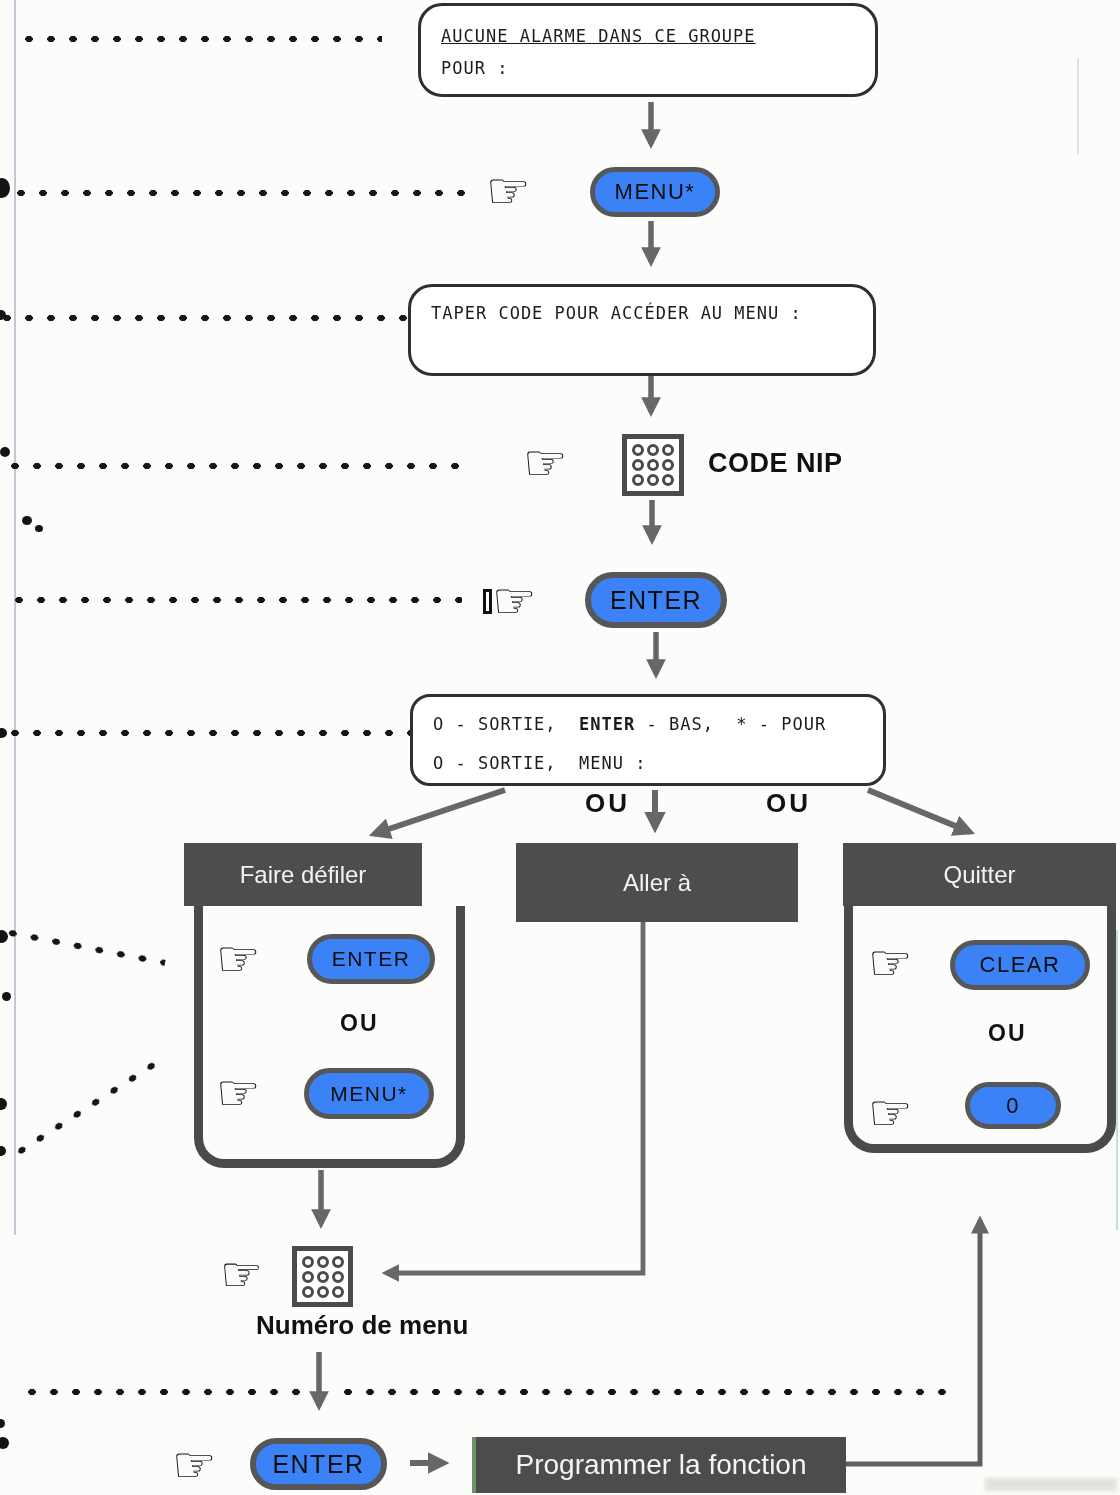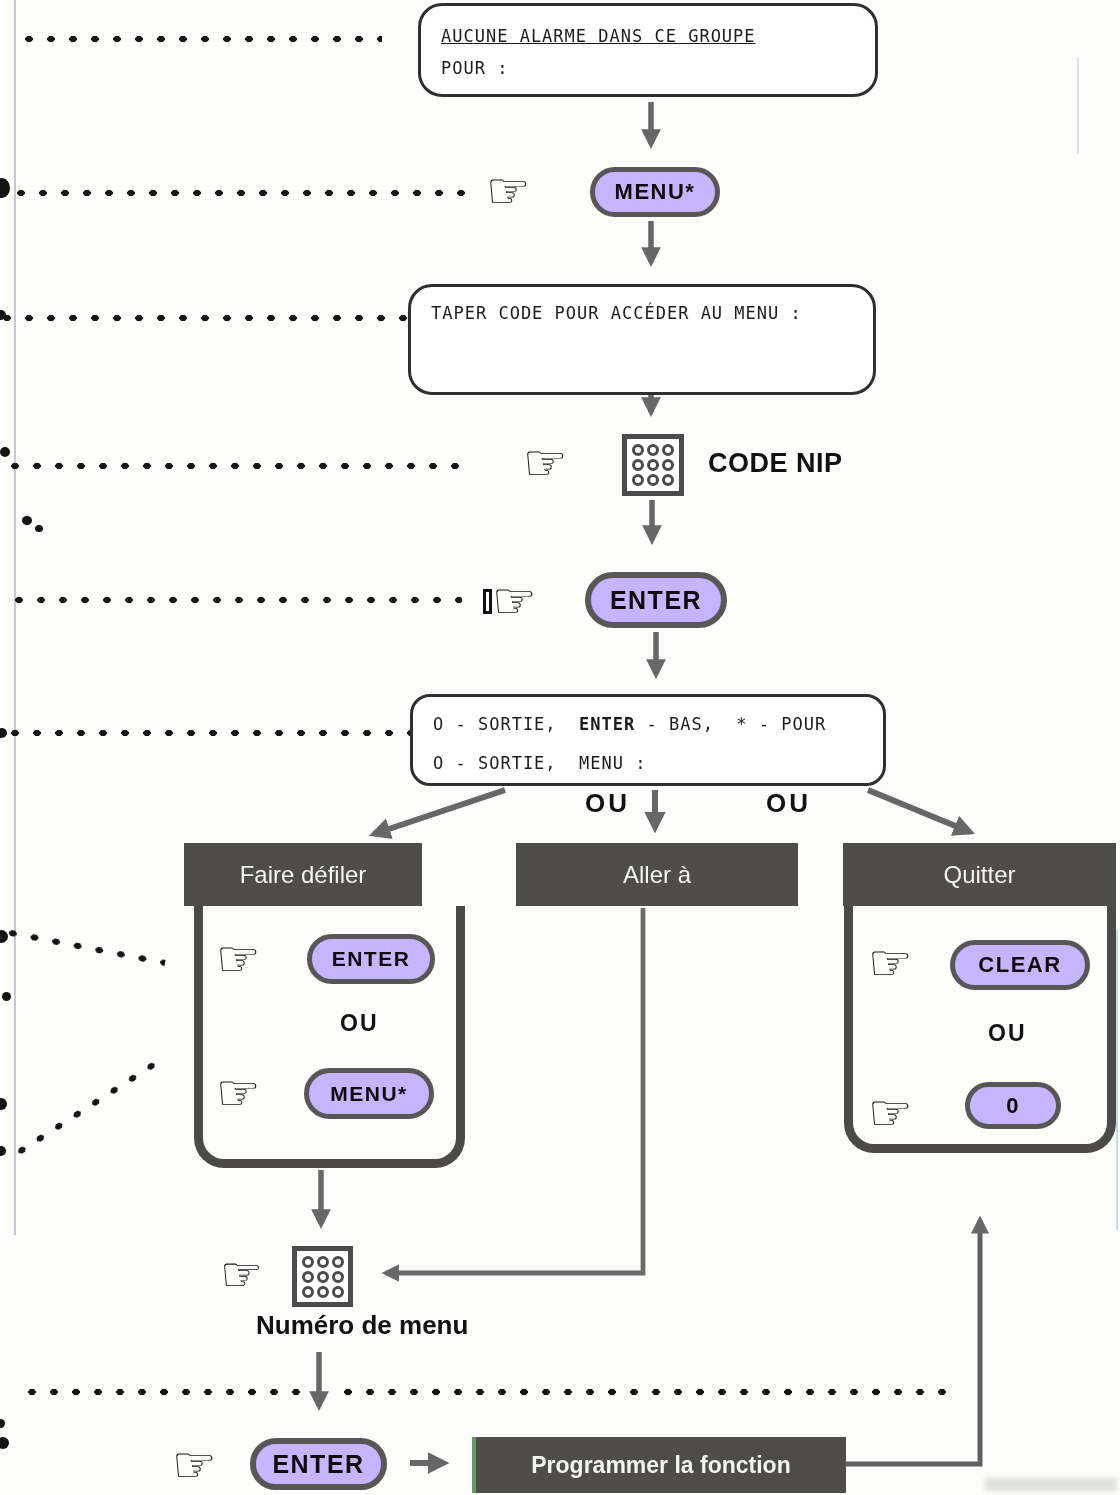--- a/index.html
+++ b/index.html
@@ -22,23 +22,23 @@
   
   .disp{
     position:absolute;background:#fff;border:3px solid #2f2f2f;border-radius:24px;
     font-family:"DejaVu Sans Mono","Liberation Mono",monospace;
     font-size:17px;letter-spacing:1px;color:#1c1c1c;box-sizing:border-box;
   }
   .disp .ln{position:absolute;left:20px;white-space:pre;}
   .disp b{font-weight:bold;}
   
   .pill{
-    position:absolute;border:5px solid #575757;border-radius:999px;background:#c4b5fd;
+    position:absolute;border:5px solid #575757;border-radius:999px;background:#3b82f6;
     display:flex;align-items:center;justify-content:center;box-sizing:border-box;
-    font-weight:bold;color:#0d0d0d;font-size:22px;letter-spacing:1.5px;
+    font-weight:normal;color:#0d0d0d;font-size:22px;letter-spacing:1.5px;
   }
   .pill.big{border-width:6px;font-size:25px;}
   
   .hand{
     position:absolute;font-family:"DejaVu Sans",sans-serif;
     font-size:50px;line-height:1;color:#111;user-select:none;
   }
   .cuff{position:absolute;width:9px;height:25px;border:3px solid #111;background:#fff;box-sizing:border-box;}
   
   .keypad{
@@ -51,23 +51,22 @@
   .hdr{
     position:absolute;background:#4f4d4b;color:#f3f3f2;display:flex;align-items:center;
     justify-content:center;font-size:24px;box-sizing:border-box;
   }
   .bodybox{
     position:absolute;border:9px solid #4b4a48;border-top:none;
     border-radius:0 0 30px 30px;background:transparent;box-sizing:border-box;
   }
   .progbox{
     position:absolute;background:#4e4c4a;color:#f4f4f3;display:flex;align-items:center;
-    justify-content:center;font-size:23px;box-sizing:border-box;
+    justify-content:center;font-size:28px;box-sizing:border-box;
     border-left:4px solid rgba(115,175,115,.75);
-    font-weight:bold;
   }
   .ou{position:absolute;font-weight:bold;font-size:26px;letter-spacing:3px;color:#111;}
   .ou.small{font-size:23px;letter-spacing:2px;}
   .biglabel{position:absolute;font-weight:bold;color:#111;}
   svg.wires{position:absolute;left:0;top:0;pointer-events:none;}
 </style>
 </head>
 <body>
 
 <div id="canvas">
@@ -122,21 +121,21 @@
   <div class="dots" style="left:341px;top:1386px;width:612px;"></div>
 
   <div class="disp" style="left:418px;top:3px;width:460px;height:94px;">
     <span class="ln" style="top:20px;text-decoration:underline;">AUCUNE ALARME DANS CE GROUPE</span>
     <span class="ln" style="top:52px;">POUR :</span>
   </div>
 
   <span class="hand" style="left:486px;top:166px;">☞</span>
   <div class="pill" style="left:590px;top:167px;width:130px;height:50px;">MENU*</div>
 
-  <div class="disp" style="left:408px;top:284px;width:468px;height:111px;">
+  <div class="disp" style="left:408px;top:284px;width:468px;height:92px;">
     <span class="ln" style="top:16px;">TAPER CODE POUR ACCÉDER AU MENU :</span>
   </div>
 
   <span class="hand" style="left:523px;top:438px;">☞</span>
   <div class="keypad" style="left:622px;top:434px;">
     <i></i>
       <i></i>
       <i></i>
       <i></i>
       <i></i>
@@ -153,21 +152,21 @@
 
   <div class="disp" style="left:410px;top:694px;width:476px;height:92px;border-radius:20px;">
     <span class="ln" style="top:17px;"><span>O - SORTIE,  </span><b>ENTER</b><span> - BAS,  * - POUR</span></span>
     <span class="ln" style="top:56px;">O - SORTIE,  MENU :</span>
   </div>
 
   <span class="ou" style="left:585px;top:788px;">OU</span>
   <span class="ou" style="left:766px;top:788px;">OU</span>
 
   <div class="hdr" style="left:184px;top:843px;width:238px;height:63px;">Faire défiler</div>
-  <div class="hdr" style="left:516px;top:843px;width:282px;height:63px;">Aller à</div>
+  <div class="hdr" style="left:516px;top:843px;width:282px;height:79px;">Aller à</div>
   <div class="hdr" style="left:843px;top:843px;width:273px;height:63px;">Quitter</div>
 
   <div class="bodybox" style="left:194px;top:906px;width:271px;height:262px;"></div>
   <span class="hand" style="left:216px;top:934px;">☞</span>
   <div class="pill" style="left:307px;top:934px;width:128px;height:50px;font-size:21px;">ENTER</div>
   <span class="ou small" style="left:340px;top:1010px;">OU</span>
   <span class="hand" style="left:216px;top:1068px;">☞</span>
   <div class="pill" style="left:304px;top:1068px;width:130px;height:51px;font-size:21px;">MENU*</div>
 
   <div class="bodybox" style="left:844px;top:906px;width:272px;height:247px;"></div>

